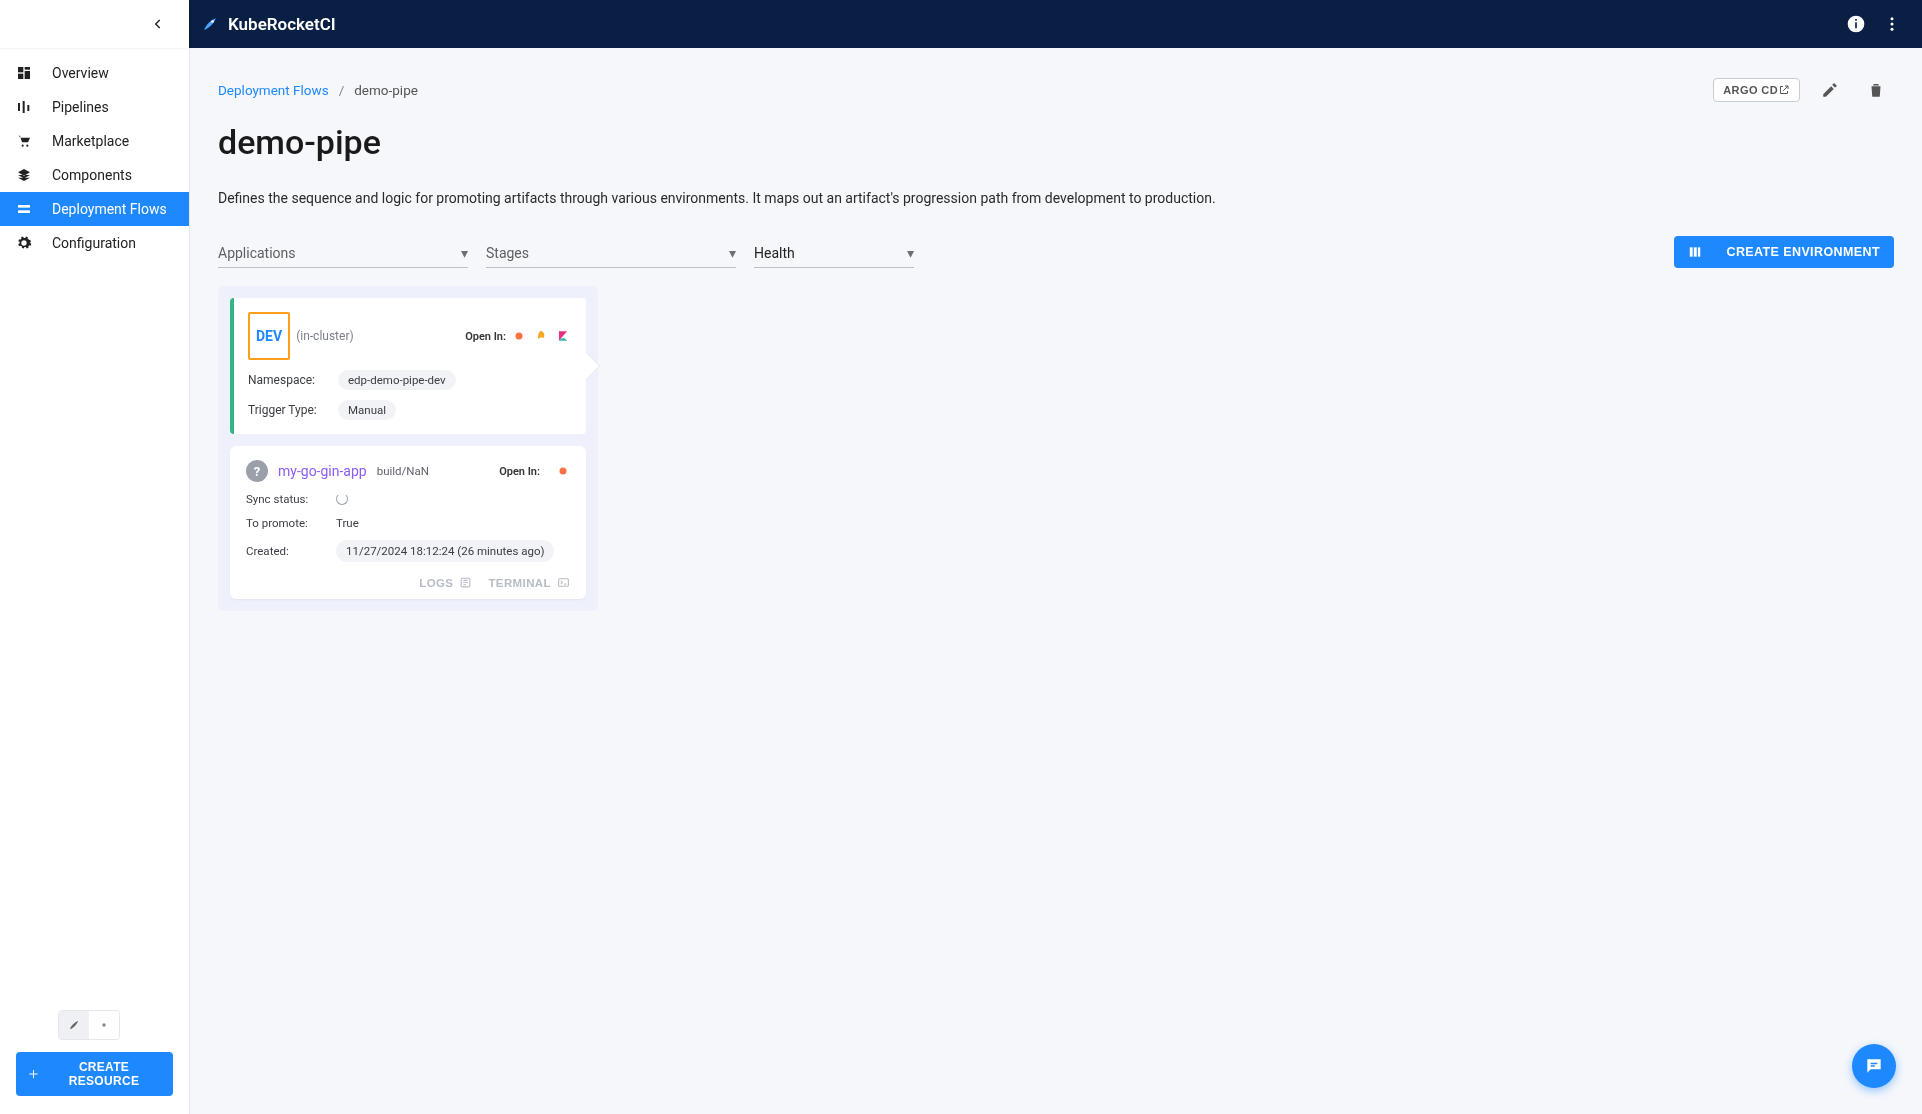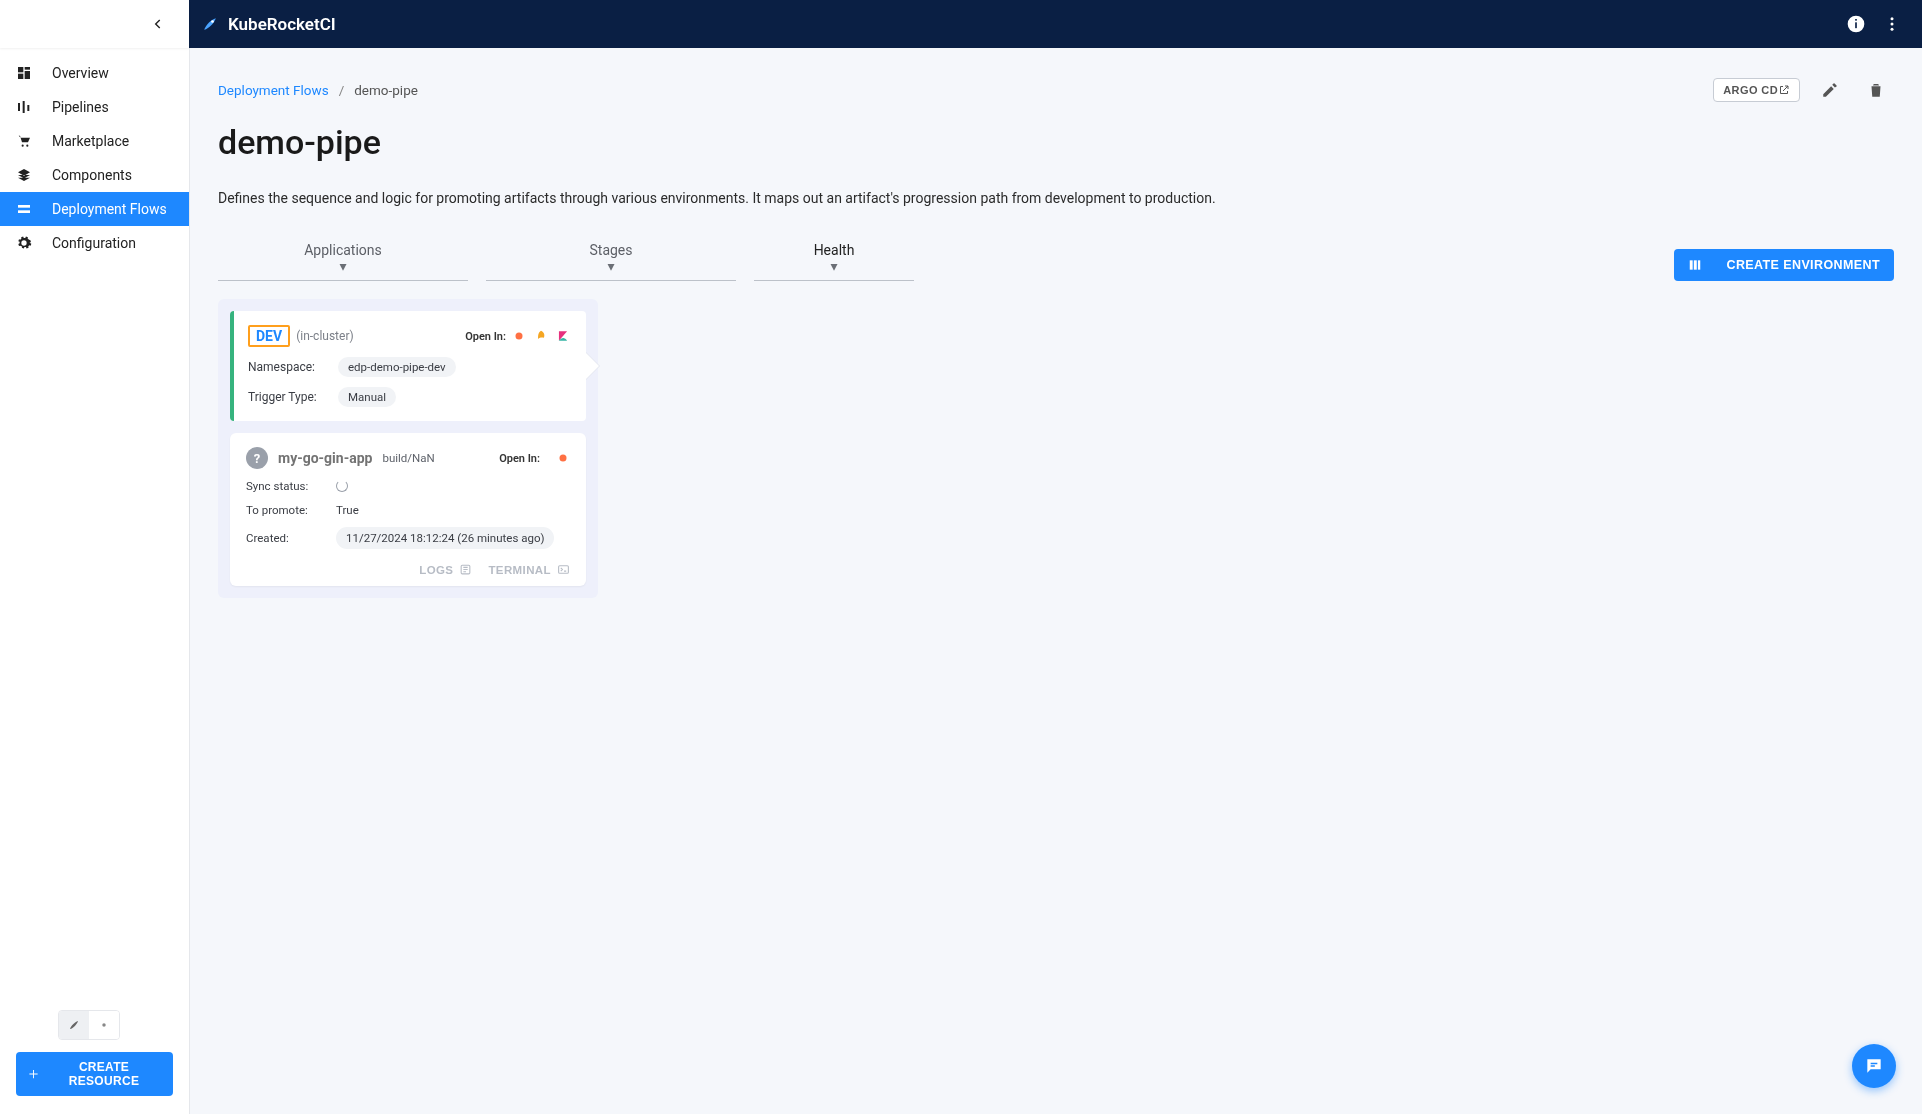--- a/index.html
+++ b/index.html
@@ -43,46 +43,46 @@
   .topline .spacer { flex:1; }
   .argo-btn { border:1px solid #c7ccd4; background:#fff; color:#555; font-size:11px; font-weight:600; letter-spacing:.4px; padding:5px 9px; border-radius:4px; display:flex; align-items:center; cursor:pointer; }
   .top-actions { display:flex; align-items:center; gap:10px; margin-left:12px; color:#555; }
   .top-actions .icon-btn { color:#555; }
 
   h1.title { font-size:34px; font-weight:500; margin-top:14px; color:#1a1a1a; }
   p.desc { margin-top:28px; font-size:14px; color:#2b2b2b; max-width:1100px; }
 
   
   .filters { display:flex; align-items:flex-end; gap:18px; margin-top:30px; }
-  .select { position:relative; width:250px; border-bottom:1px solid #bcc1c9; padding:6px 0 6px 0; display:flex; align-items:center; justify-content:space-between; font-size:14px; color:#5c5f66; cursor:pointer;flex-direction:column; }
+  .select { position:relative; width:250px; border-bottom:1px solid #bcc1c9; padding:6px 0 6px 0; display:flex; align-items:center; justify-content:space-between; font-size:14px; color:#5c5f66; cursor:pointer; }
   .select.small { width:160px; color:#222; }
   .select .caret { color:#6b6f76; }
   .filters .spacer { flex:1; }
   .create-env { background:#1e88ff; color:#fff; border:none; border-radius:4px; padding:9px 14px; font-size:12.5px; font-weight:600; letter-spacing:.4px; display:flex; align-items:center; gap:24px; cursor:pointer; }
 
   
   .stage-wrap { margin-top:18px; width:380px; background:#eef0fb; border-radius:6px; padding:12px; }
   .stage-card { background:#fff; border-radius:4px; border-left:4px solid #36b37e; padding:14px 16px 14px 14px; position:relative; }
   .stage-card::after { content:""; position:absolute; right:-13px; top:50%; transform:translateY(-50%); width:0; height:0; border-top:14px solid transparent; border-bottom:14px solid transparent; border-left:14px solid #fff; filter:drop-shadow(1px 0 0 #e3e6ef); }
   .stage-head { display:flex; align-items:center; }
-  .stage-name { border:2px solid #ff9f1c; color:#1e88ff; font-weight:700; font-size:14px; padding:1px 6px; border-radius:2px; }
+  .stage-name { border:2px solid #ff9f1c; color:#1e88ff; font-weight:700; font-size:14px; padding:14px 6px; border-radius:2px; }
   .stage-cluster { color:#7c8089; font-size:12px; margin-left:6px; }
   .stage-head .spacer { flex:1; }
   .openin-label { font-size:11px; font-weight:600; color:#333; margin-right:6px; }
   .openin-icons { display:flex; gap:8px; align-items:center; }
   .openin-icons span { width:14px; height:14px; display:inline-block; }
   .kv { display:flex; align-items:center; gap:10px; margin-top:10px; font-size:12px; }
   .kv .k { color:#3a3d44; width:80px; }
   .chip { background:#f1f3f6; border-radius:12px; padding:3px 10px; font-size:11.5px; color:#3a3d44; }
 
   
   .app-card { background:#fff; border-radius:6px; margin-top:12px; padding:14px 16px 10px; box-shadow:0 1px 2px rgba(0,0,0,0.05); }
   .app-head { display:flex; align-items:center; gap:10px; }
   .app-head .qmark { width:22px; height:22px; border-radius:50%; background:#9aa0aa; color:#fff; display:flex; align-items:center; justify-content:center; font-size:13px; font-weight:700; }
-  .app-name { color:#737373; font-size:14px; font-weight:700; cursor:pointer; }
+  .app-name { color:#8b5cf6; font-size:14px; font-weight:400; cursor:pointer; }
   .app-build { color:#5f636b; font-size:11.5px; }
   .app-head .spacer { flex:1; }
   .sync-row, .tp-row, .created-row { display:flex; align-items:center; gap:10px; margin-top:10px; font-size:11.5px; color:#3a3d44; }
   .sync-row .spin { width:12px; height:12px; border:1.5px solid #9aa0aa; border-top-color:transparent; border-radius:50%; }
   .sync-row .lbl, .tp-row .lbl, .created-row .lbl { width:80px; }
   .created-chip { background:#f1f3f6; border-radius:12px; padding:4px 10px; font-size:11.5px; }
   .app-actions { display:flex; justify-content:flex-end; gap:16px; margin-top:14px; }
   .ghost-btn { border:none; background:transparent; color:#b7bcc5; font-size:11.5px; font-weight:600; letter-spacing:.4px; display:flex; align-items:center; gap:6px; cursor:not-allowed; }
 
   

